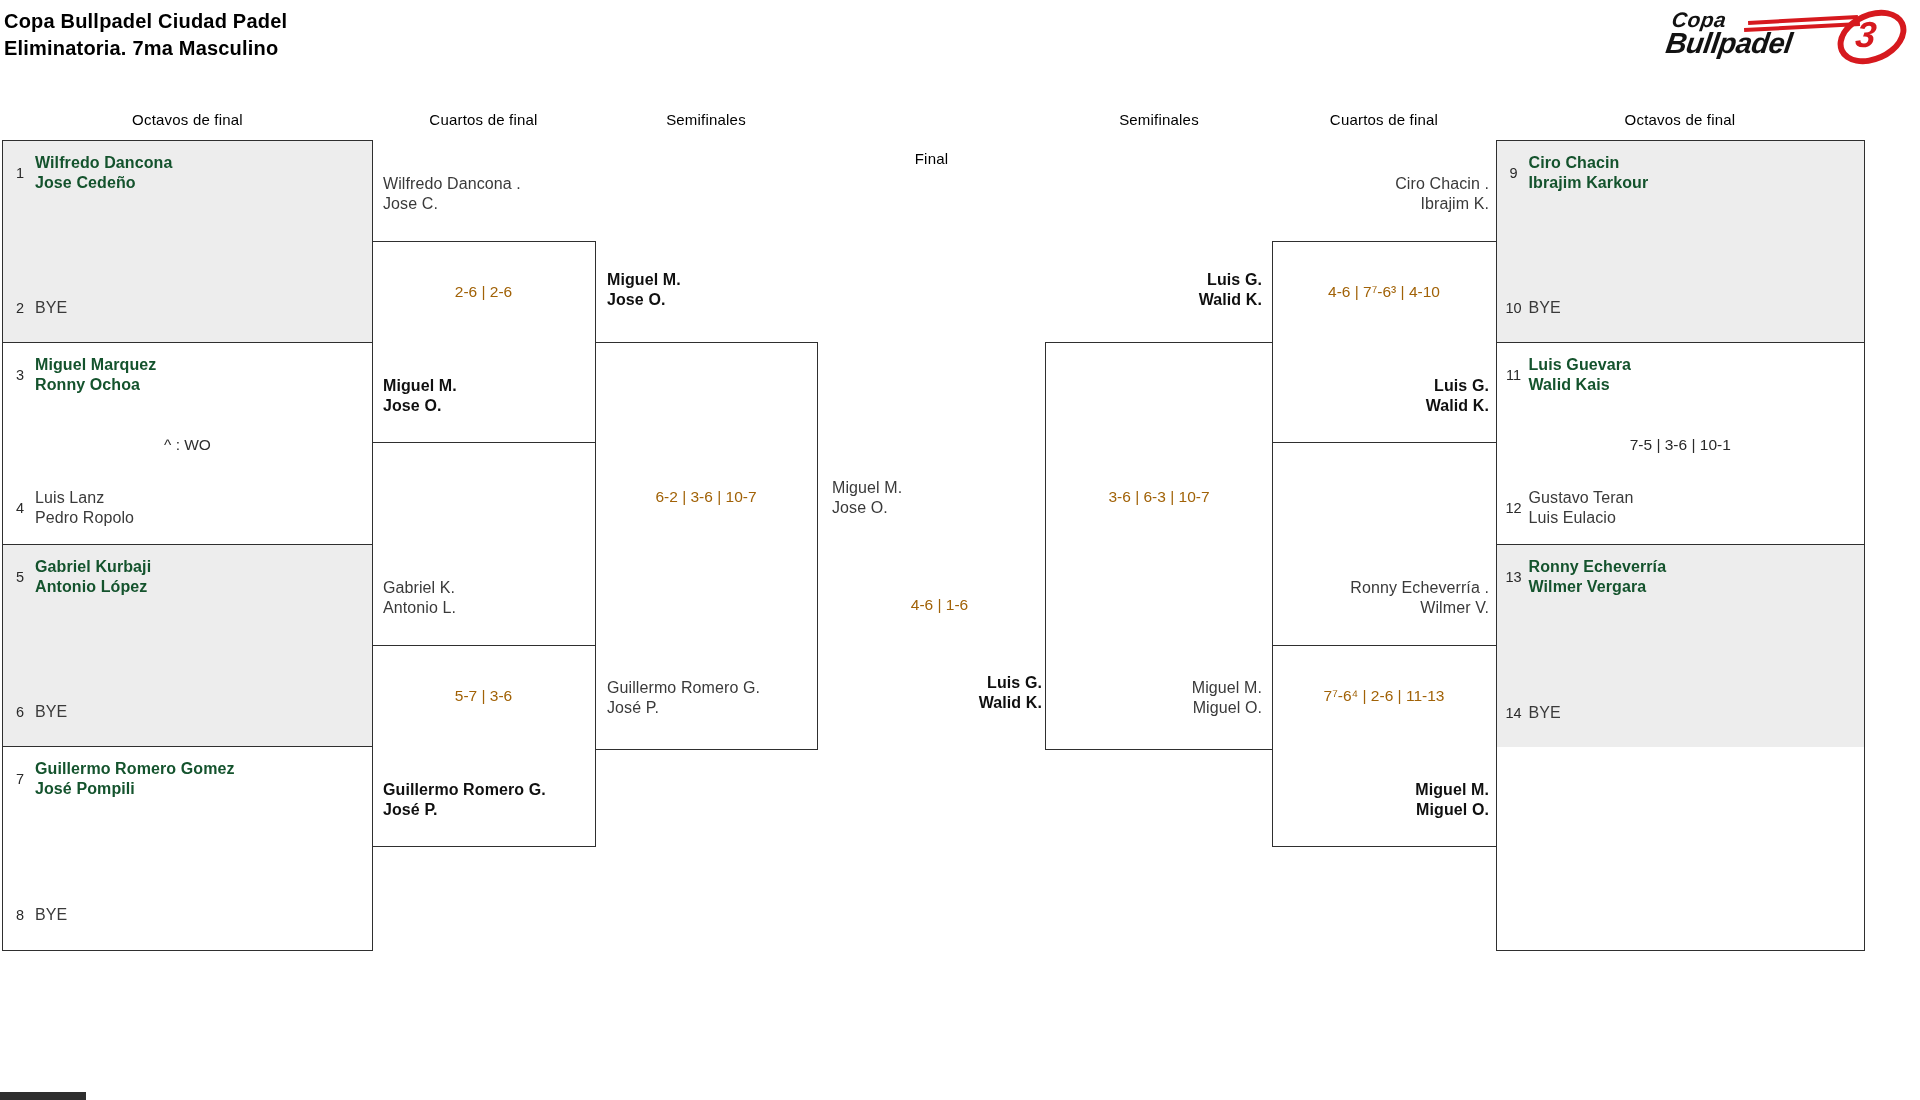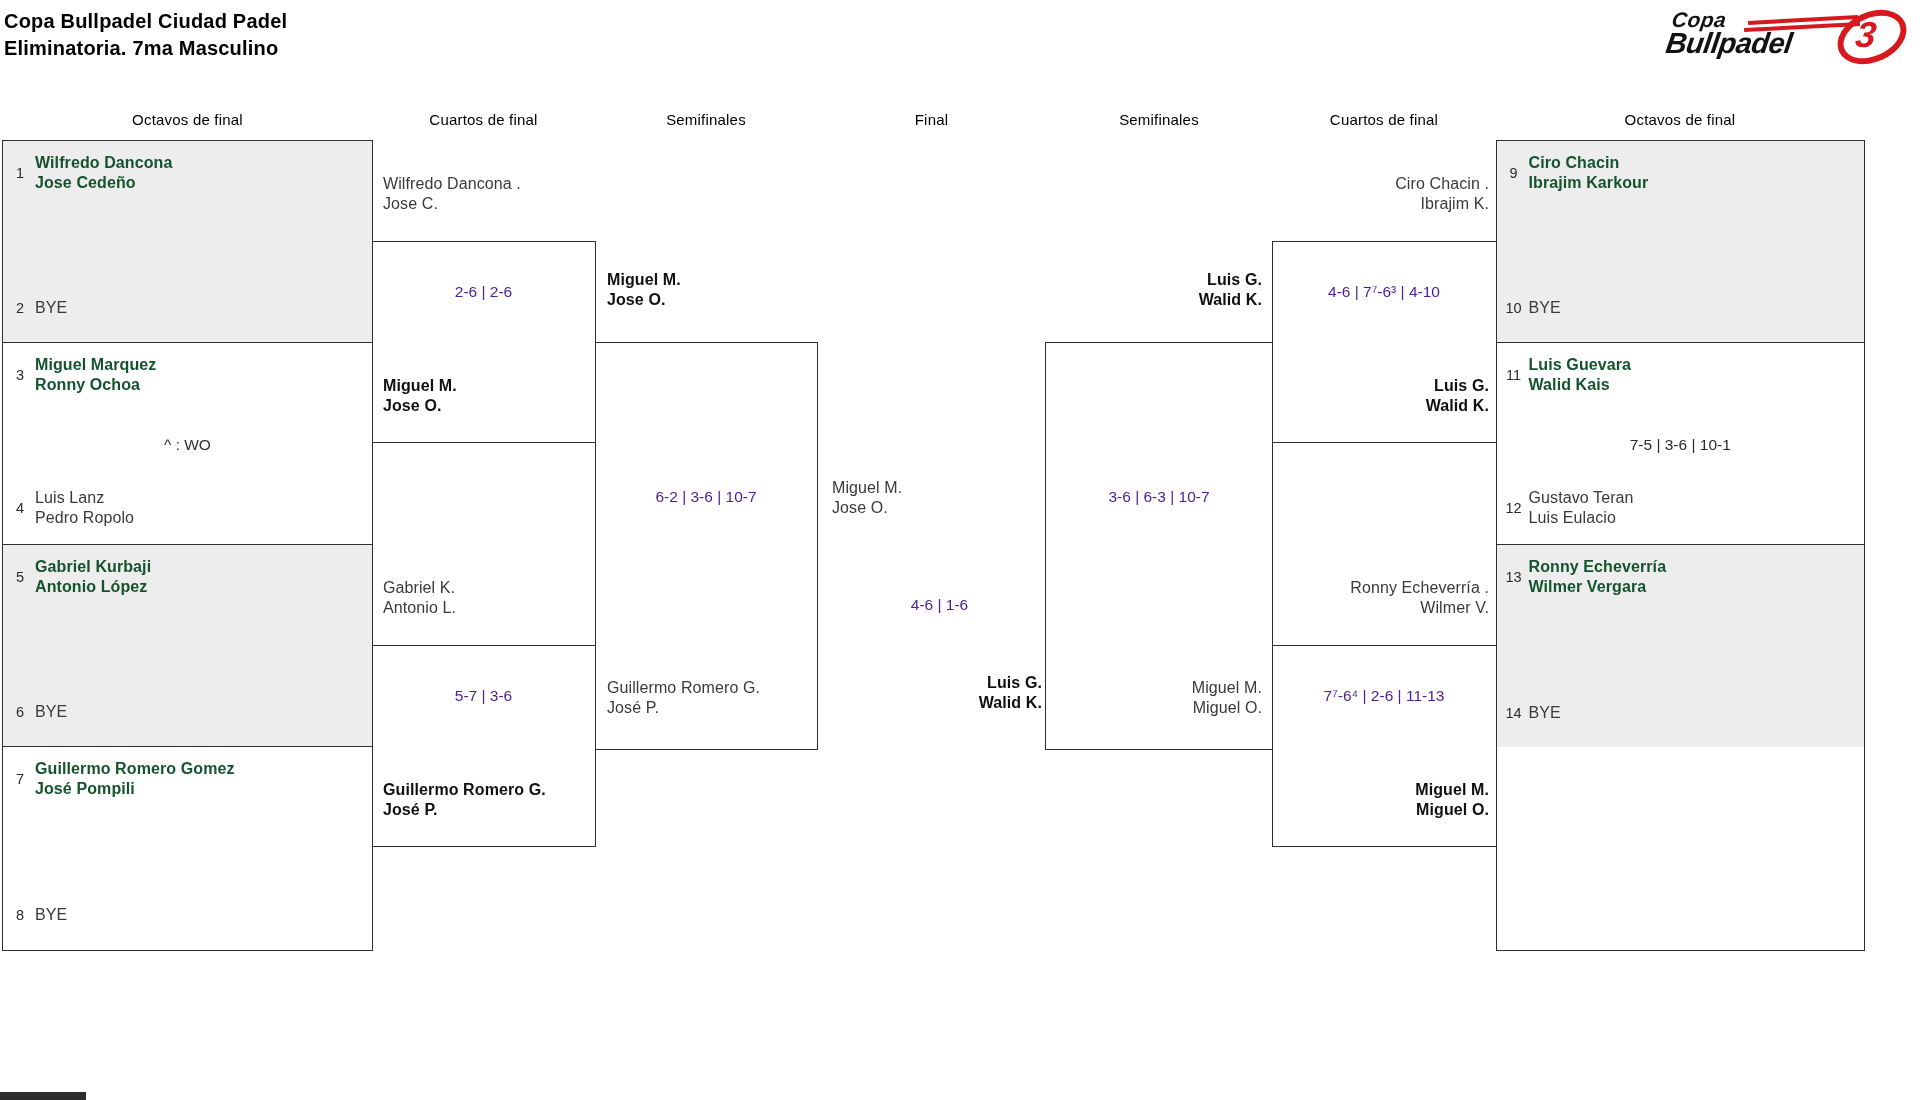--- a/index.html
+++ b/index.html
@@ -31,21 +31,21 @@
   .seed{width:22px;min-width:22px;text-align:center;font-size:14.5px;color:#2a2a2a;}
   .names{display:flex;flex-direction:column;margin-left:4px;font-size:16px;line-height:20px;letter-spacing:.1px;}
   .names.bold{font-weight:700;color:#14532d;}
   .names.reg{font-weight:400;color:#3a3a3a;}
   .l{display:block;white-space:nowrap;}
   
   .lbl{position:absolute;font-size:16px;line-height:19.5px;letter-spacing:.1px;font-weight:400;color:#3a3a3a;}
   .lbl.bold{font-weight:700;color:#101010;}
   .lbl.ra{text-align:right;}
   
-  .score{position:absolute;font-size:15.5px;color:#4c1d95;text-align:center;white-space:nowrap;}
+  .score{position:absolute;font-size:15.5px;color:#a16207;text-align:center;white-space:nowrap;}
   .note{position:absolute;top:93px;left:0;right:0;text-align:center;font-size:15.5px;color:#2f2f2f;}
   .score-in{position:absolute;top:93px;left:0;right:0;text-align:center;font-size:15.5px;color:#2a2a2a;}
   .edge-artifact{position:absolute;left:0;top:1092px;width:86px;height:8px;background:#2e2e2e;}
 </style>
 </head>
 <body>
 
 <div class="title">
   <div>Copa Bullpadel Ciudad Padel</div>
   <div>Eliminatoria. 7ma Masculino</div>
@@ -56,21 +56,21 @@
   <div class="logo-line" style="left:1748px;top:18px;width:110px;"></div>
   <div class="logo-line" style="left:1744px;top:25px;width:116px;"></div>
   <span class="logo-bull">Bullpadel</span>
   <div class="logo-ellipse"></div>
   <span class="logo-b">3</span>
 </div>
 
 <div class="rhead" style="left:2px;width:371px;">Octavos de final</div>
 <div class="rhead" style="left:371px;width:225px;">Cuartos de final</div>
 <div class="rhead" style="left:594px;width:224px;">Semifinales</div>
-<div class="rhead" style="left:818px;width:227px;">Final</div>
+<div class="rhead" style="left:818px;width:227px;margin-top:39px;">Final</div>
 <div class="rhead" style="left:1045px;width:228px;">Semifinales</div>
 <div class="rhead" style="left:1271px;width:226px;">Cuartos de final</div>
 <div class="rhead" style="left:1495px;width:370px;">Octavos de final</div>
 
 <div class="ogroup" style="left:2px;top:140px;width:371px;height:811px;">
   <div class="ocell gray">
     <div class="slot top">
       <span class="seed">1</span>
       <span class="names bold">
           <span class="l">Wilfredo Dancona</span>

